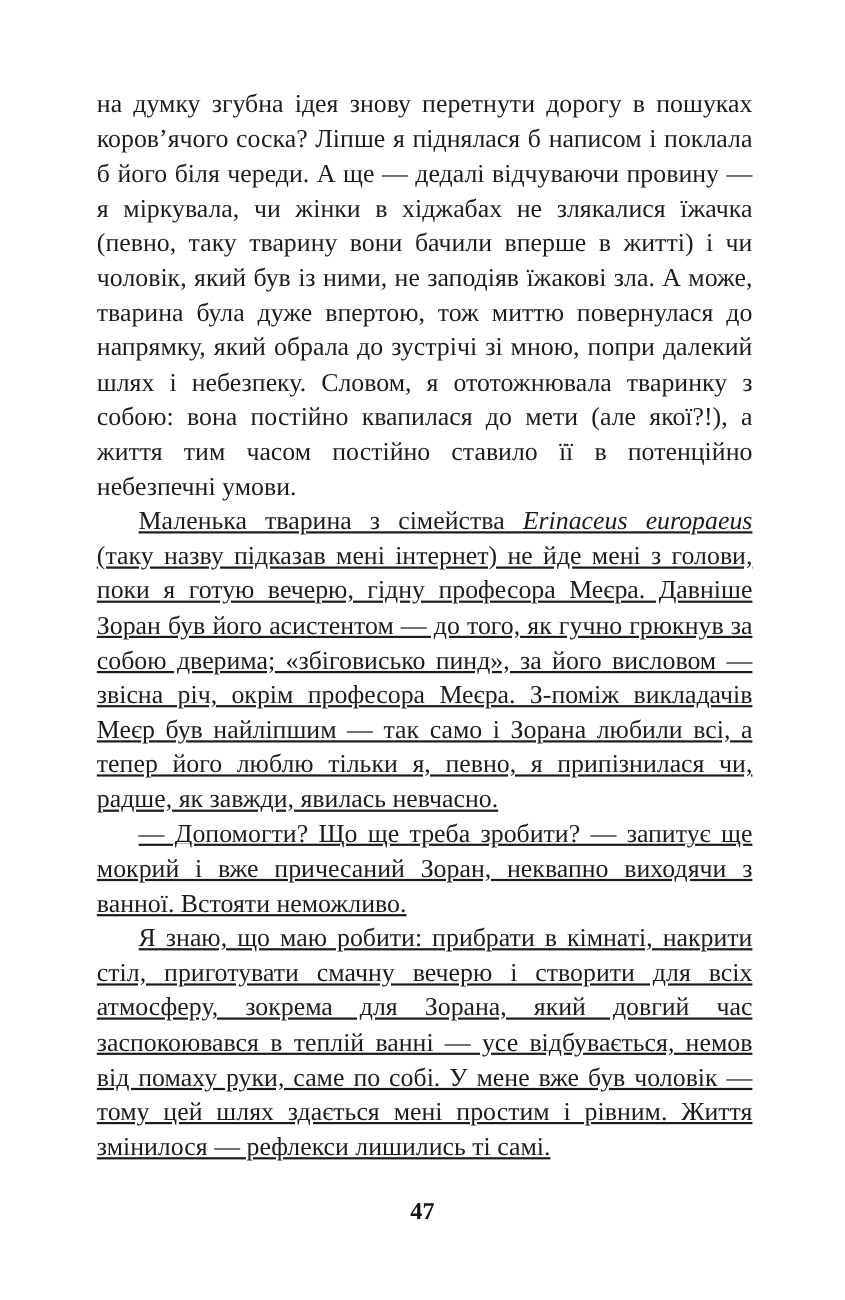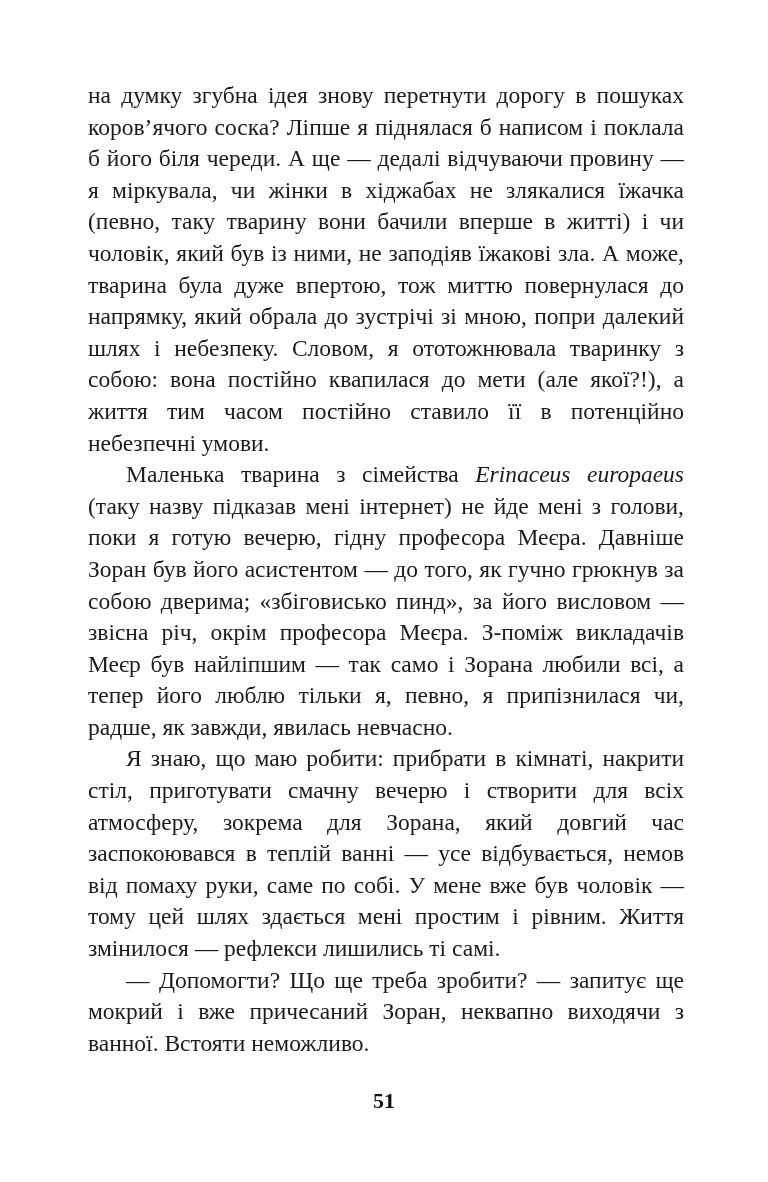--- a/index.html
+++ b/index.html
@@ -30,20 +30,21 @@
     line-height: 31.6px;
     text-align: justify;
     text-justify: inter-word;
   }
   .text-block p {
     margin: 0;
     padding: 0;
   }
   .text-block p.indent {
     text-indent: 38px;
+    text-decoration: underline;
   }
   .text-block em {
     font-style: italic;
   }
   .folio {
     position: absolute;
     left: 0;
     right: 0;
     top: 1088px;
     text-align: center;
@@ -52,17 +53,17 @@
     color: #111111;
   }
 </style>
 </head>
 <body>
 
 <div class="book-page">
   <div class="text-block">
       <p class=""><span>на думку згубна ідея знову перетнути дорогу в пошуках коров’ячого соска? Ліпше я піднялася б написом і поклала б його біля череди. А ще — дедалі відчуваючи провину — я міркувала, чи жінки в хіджабах не злякалися їжачка (певно, таку тварину вони бачили вперше в житті) і чи чоловік, який був із ними, не заподіяв їжакові зла. А може, тварина була дуже впертою, тож миттю повернулася до напрямку, який обрала до зустрічі зі мною, попри далекий шлях і небезпеку. Словом, я ототожнювала тваринку з собою: вона постійно квапилася до мети (але якої?!), а життя тим часом постійно ставило її в потенційно небезпечні умови.</span></p>
       <p class="indent"><span>Маленька тварина з сімейства </span><em>Erinaceus europaeus</em><span> (таку назву підказав мені інтернет) не йде мені з голови, поки я готую вечерю, гідну професора Меєра. Давніше Зоран був його асистентом — до того, як гучно грюкнув за собою дверима; «збіговисько пинд», за його висловом — звісна річ, окрім професора Меєра. З-поміж викладачів Меєр був найліпшим — так само і Зорана любили всі, а тепер його люблю тільки я, певно, я припізнилася чи, радше, як завжди, явилась невчасно.</span></p>
+      <p class="indent"><span>— Допомогти? Що ще треба зробити? — запитує ще мокрий і вже причесаний Зоран, неквапно виходячи з ванної. Встояти неможливо.</span></p>
       <p class="indent"><span>Я знаю, що маю робити: прибрати в кімнаті, накрити стіл, приготувати смачну вечерю і створити для всіх атмосферу, зокрема для Зорана, який довгий час заспокоювався в теплій ванні — усе відбувається, немов від помаху руки, саме по собі. У мене вже був чоловік — тому цей шлях здається мені простим і рівним. Життя змінилося — рефлекси лишились ті самі.</span></p>
-      <p class="indent"><span>— Допомогти? Що ще треба зробити? — запитує ще мокрий і вже причесаний Зоран, неквапно виходячи з ванної. Встояти неможливо.</span></p>
     </div>
-  <div class="folio">51</div>
+  <div class="folio">47</div>
 </div>
 
 </body></html>

